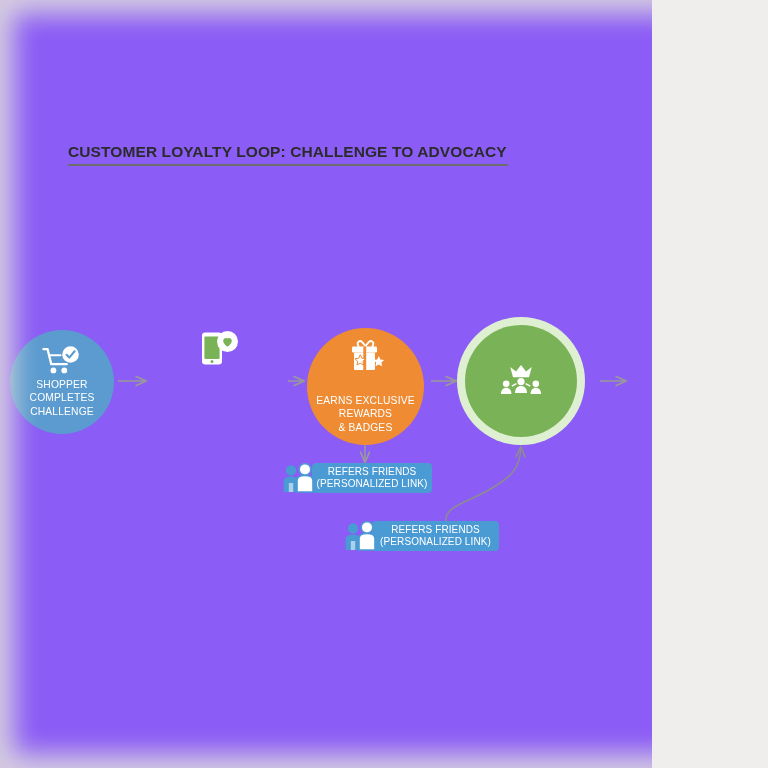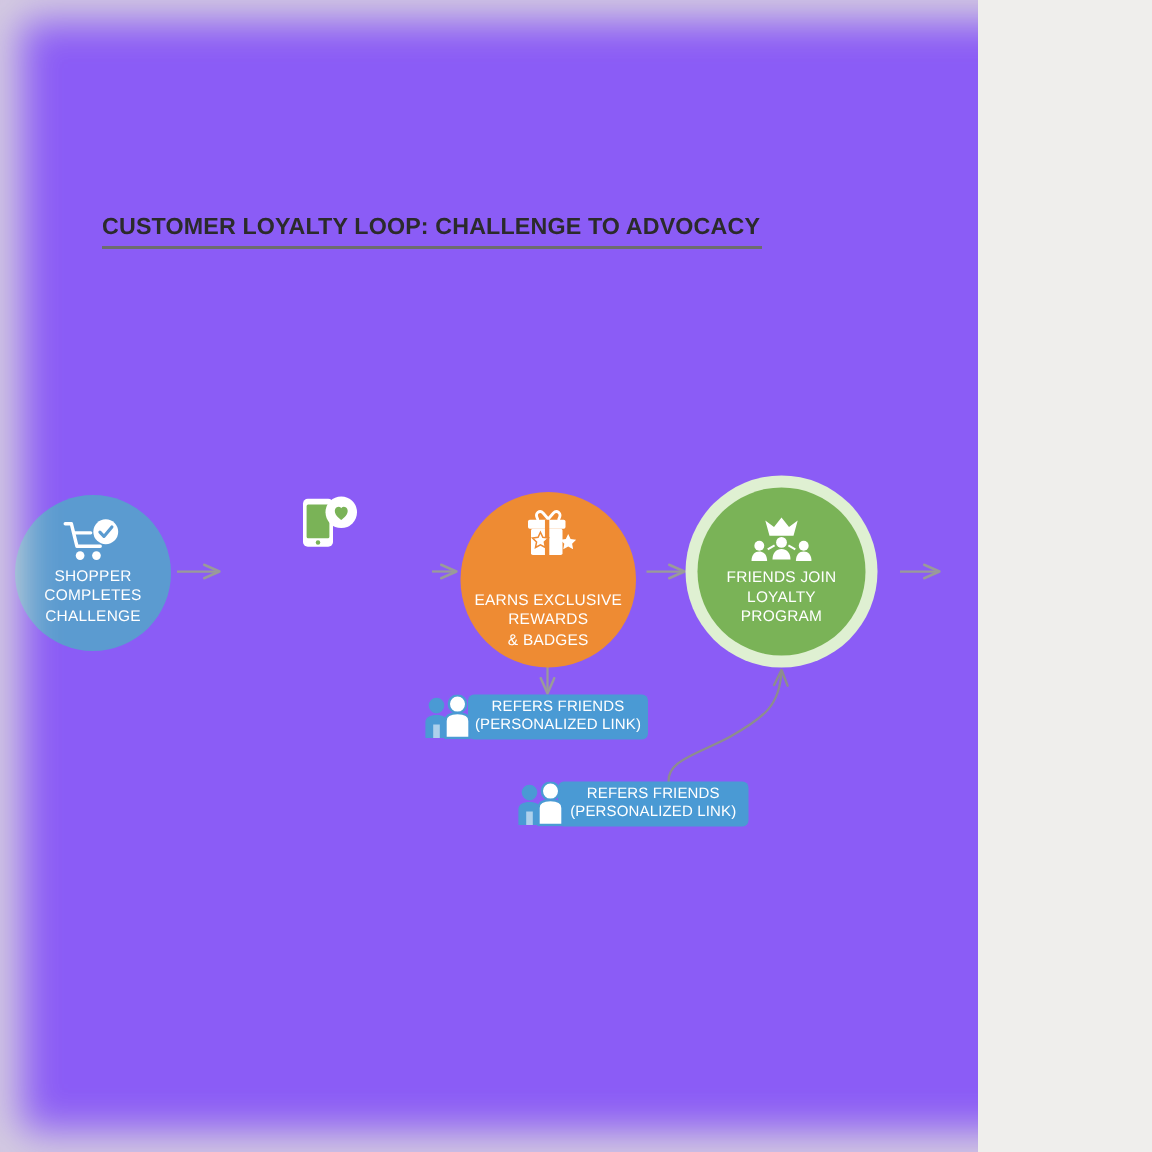--- a/index.html
+++ b/index.html
@@ -226,23 +226,20 @@
       <path d="M17.0,13.2 L14.2,3.0 L20.0,7.4 L25.0,1.0 L30.0,7.4 L35.8,3.0 L33.0,13.2 Z" fill="#ffffff"></path>
       <circle cx="25" cy="17.6" r="3.6" fill="#ffffff"></circle>
       <path d="M19.0,29.0 C19.0,24.4 21.6,22.0 25,22.0 C28.4,22.0 31.0,24.4 31.0,29.0 Z" fill="#ffffff"></path>
       <circle cx="10.2" cy="19.8" r="3.3" fill="#ffffff"></circle>
       <path d="M5.0,30.0 C5.0,25.8 7.3,23.7 10.2,23.7 C13.1,23.7 15.4,25.8 15.4,30.0 Z" fill="#ffffff"></path>
       <circle cx="39.8" cy="19.8" r="3.3" fill="#ffffff"></circle>
       <path d="M34.6,30.0 C34.6,25.8 36.9,23.7 39.8,23.7 C42.7,23.7 45.0,25.8 45.0,30.0 Z" fill="#ffffff"></path>
       <path d="M15.8,22.2 L20.4,19.6" stroke="#ffffff" stroke-width="1.4" fill="none"></path>
       <path d="M34.2,22.2 L29.6,19.6" stroke="#ffffff" stroke-width="1.4" fill="none"></path>
     </svg>
-    <div class="node-label">FRIENDS JOIN
-LOYALTY
-PROGRAM</div>
   </div>
 
 
   <div class="badge" style="left:281px; top:463px;">
     <svg class="badge-icon" width="38" height="30" viewBox="0 0 38 30">
       <circle cx="10.0" cy="7.4" r="5.2" fill="#4a9ad4"></circle>
       <path d="M2.6,29.0 L2.6,18.4 C2.6,15.2 5.8,13.6 10.0,13.6 C14.2,13.6 17.4,15.2 17.4,18.4 L17.4,29.0 Z" fill="#4a9ad4"></path>
       <rect x="7.8" y="20.0" width="4.4" height="9.0" fill="#ffffff" opacity="0.55"></rect>
       <circle cx="24.0" cy="6.4" r="5.8" fill="#ffffff" stroke="#4a9ad4" stroke-width="1.6"></circle>
       <path d="M16.0,29.0 L16.0,17.6 C16.0,14.2 19.4,12.4 24.0,12.4 C28.6,12.4 32.0,14.2 32.0,17.6 L32.0,29.0 Z" fill="#ffffff" stroke="#4a9ad4" stroke-width="1.6"></path>

